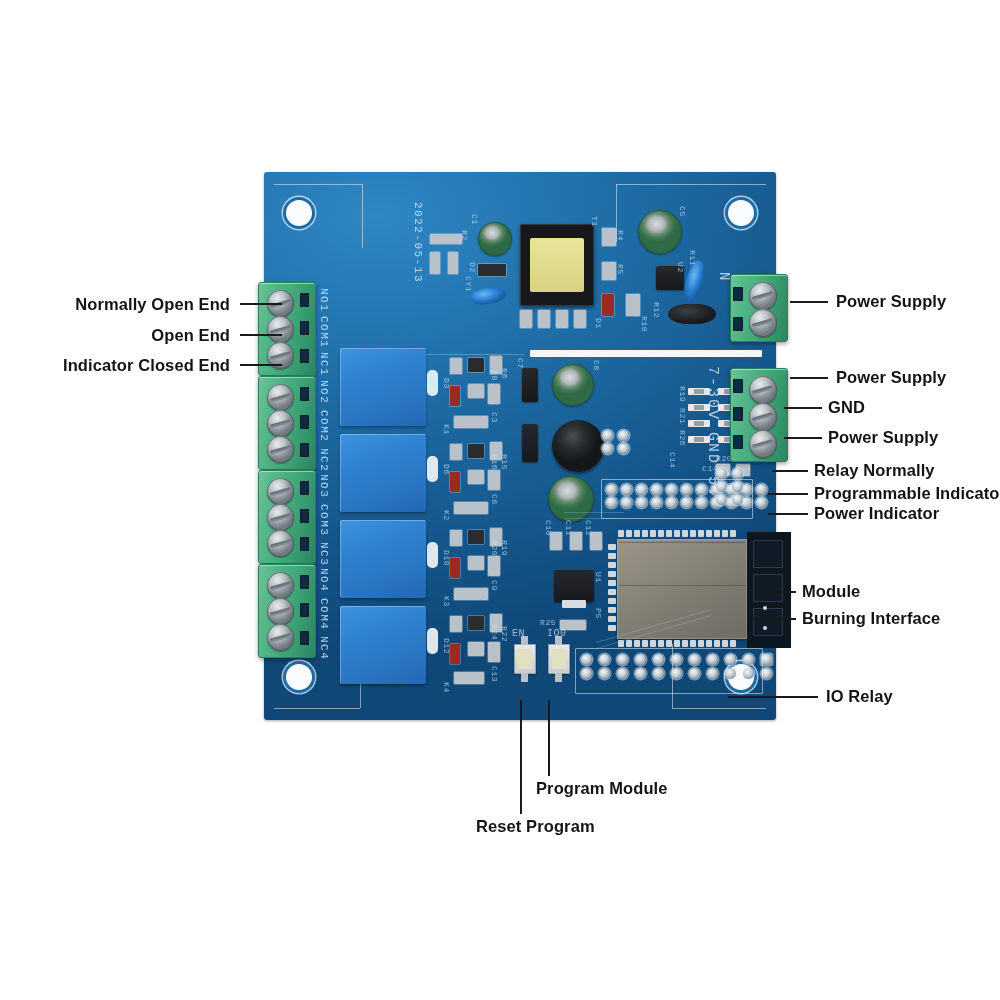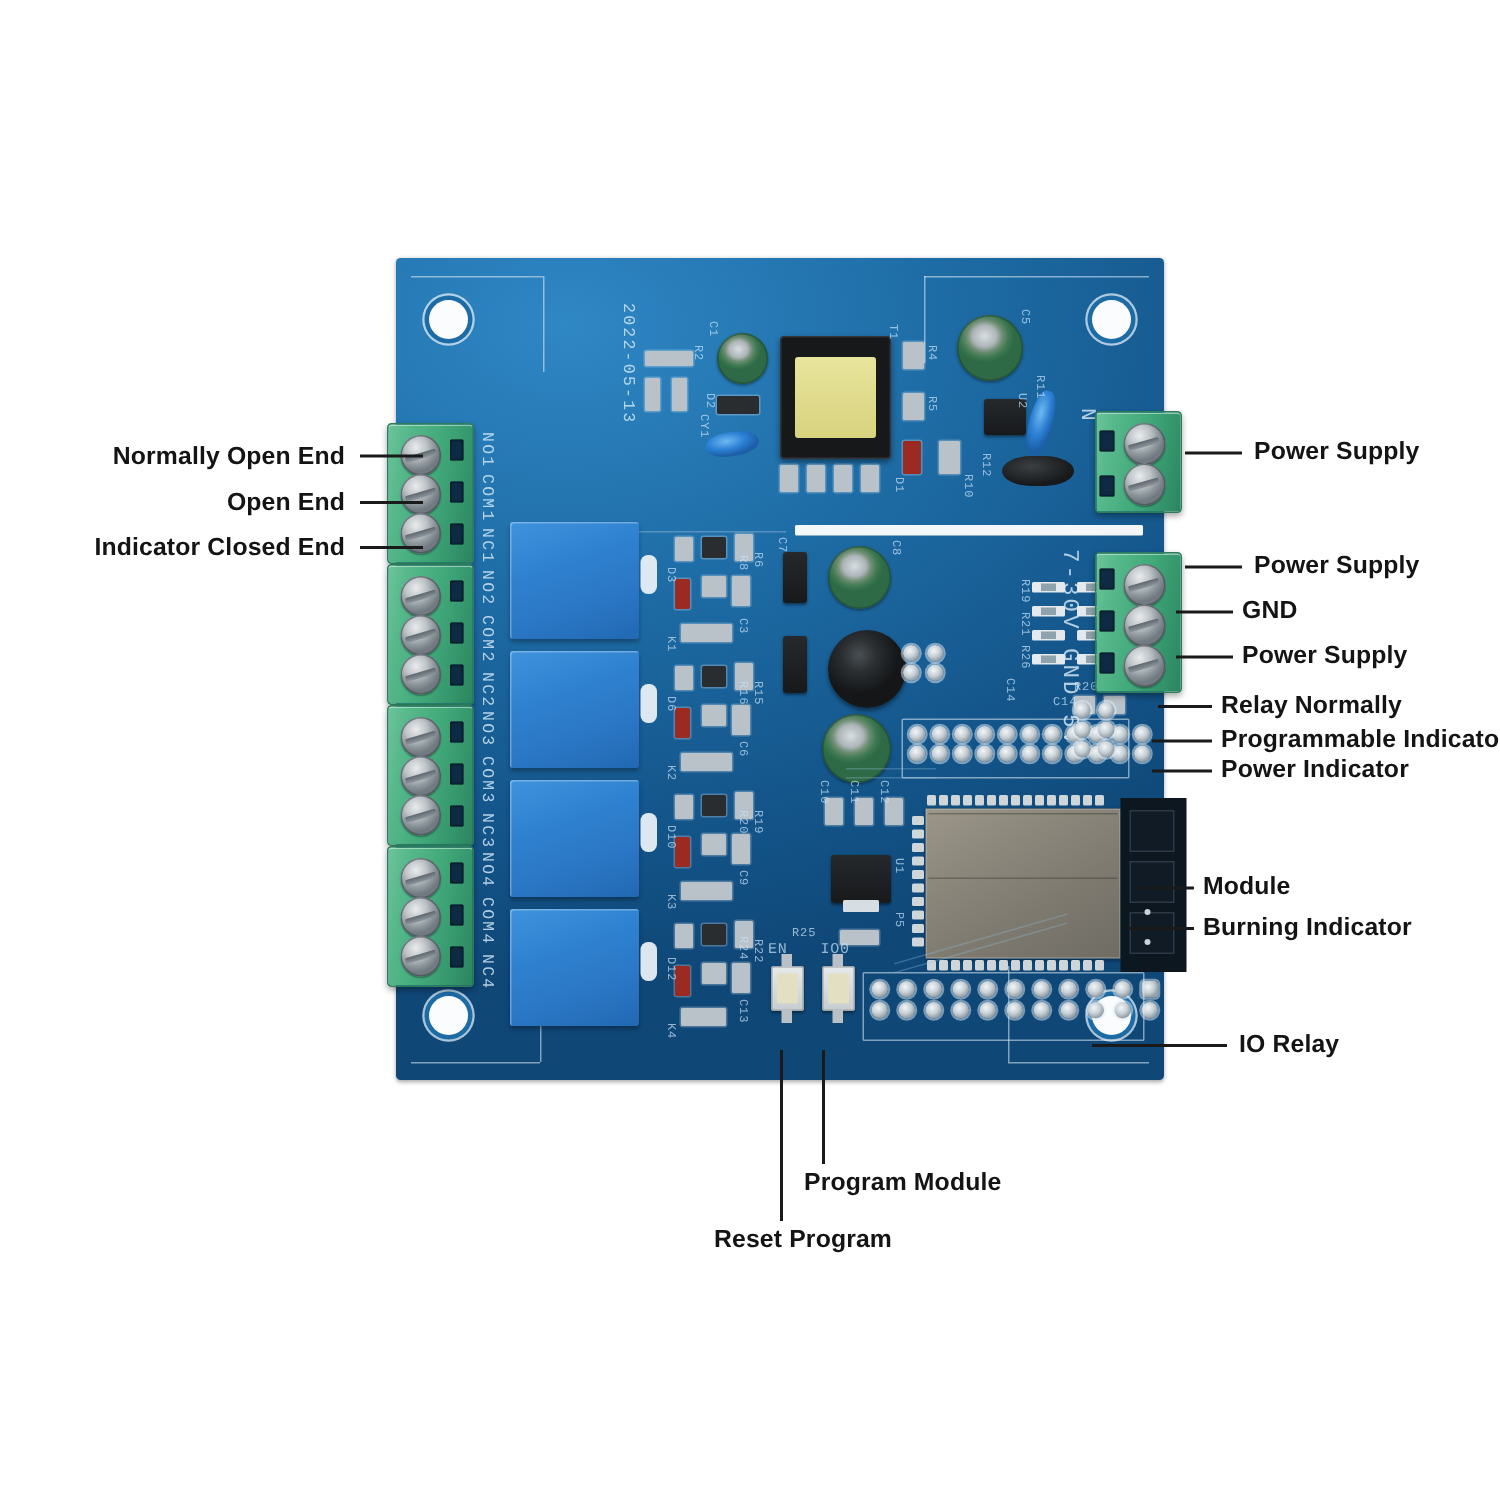--- a/index.html
+++ b/index.html
@@ -293,21 +293,21 @@
     <div class="ic" style="left:290px;top:398px;width:40px;height:32px;"></div>
     <div class="pad" style="left:298px;top:428px;width:24px;height:8px;"></div>
     <div class="silk-txt small" style="left:330px;top:400px;">U1</div>
     <div class="smd res" style="left:286px;top:360px;width:12px;height:18px;"></div>
     <div class="smd res" style="left:306px;top:360px;width:12px;height:18px;"></div>
     <div class="smd res" style="left:326px;top:360px;width:12px;height:18px;"></div>
     <div class="silk-txt small" style="left:280px;top:348px;">C10</div>
     <div class="silk-txt small" style="left:300px;top:348px;">C11</div>
     <div class="silk-txt small" style="left:320px;top:348px;">C12</div>
     <div class="smd res" style="left:296px;top:448px;width:26px;height:10px;"></div>
-    <div class="silk-txt small horiz" style="left:264px;top:446px;">R25</div>
+    <div class="silk-txt small horiz" style="left:276px;top:446px;">R25</div>
 
     <div>
       <div class="ledpad" style="left:454px;top:216px;">
           <div class="core"></div>
         </div>
       <div class="ledpad" style="left:454px;top:232px;">
           <div class="core"></div>
         </div>
       <div class="ledpad" style="left:454px;top:248px;">
           <div class="core"></div>
@@ -572,21 +572,21 @@
   <div class="leader h" style="left:768px;top:493px;width:40px;"></div>
   <div class="lbl" style="left:814px;top:485px;">Programmable Indicator</div>
 
   <div class="leader h" style="left:768px;top:513px;width:40px;"></div>
   <div class="lbl" style="left:814px;top:505px;">Power Indicator</div>
 
   <div class="leader h" style="left:760px;top:591px;width:36px;"></div>
   <div class="lbl" style="left:802px;top:583px;">Module</div>
 
   <div class="leader h" style="left:752px;top:618px;width:44px;"></div>
-  <div class="lbl" style="left:802px;top:610px;">Burning Indicator</div>
+  <div class="lbl" style="left:802px;top:610px;">Burning Interface</div>
 
   <div class="leader h" style="left:728px;top:696px;width:90px;"></div>
   <div class="lbl" style="left:826px;top:688px;">IO Relay</div>
 
   <div class="leader v" style="left:548px;top:700px;height:76px;"></div>
   <div class="lbl" style="left:536px;top:780px;">Program Module</div>
 
   <div class="leader v" style="left:520px;top:700px;height:114px;"></div>
   <div class="lbl" style="left:476px;top:818px;">Reset Program</div>
 

